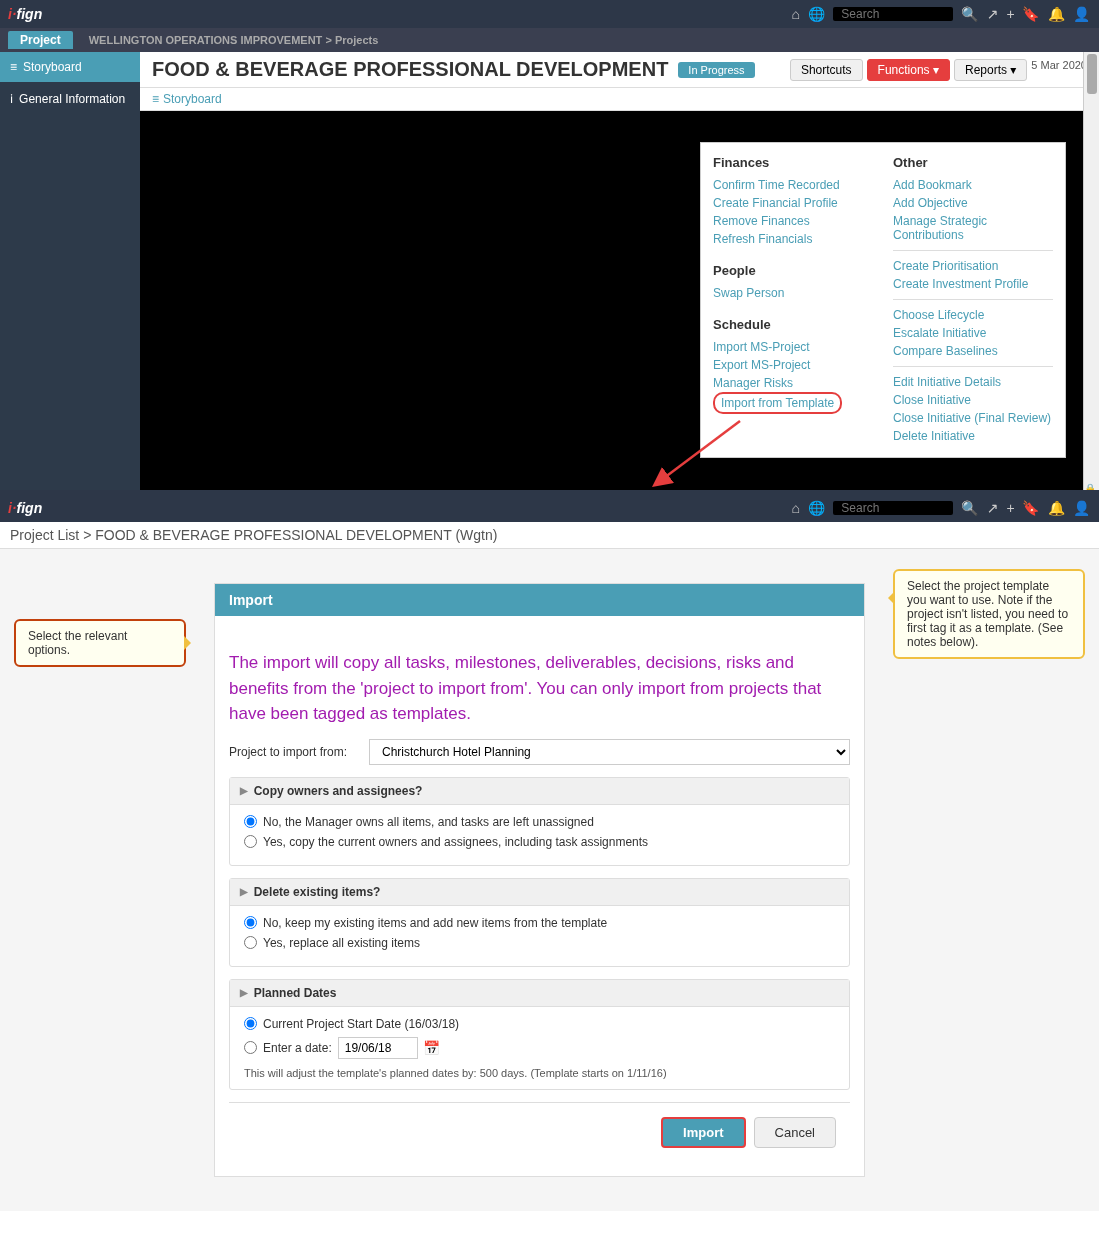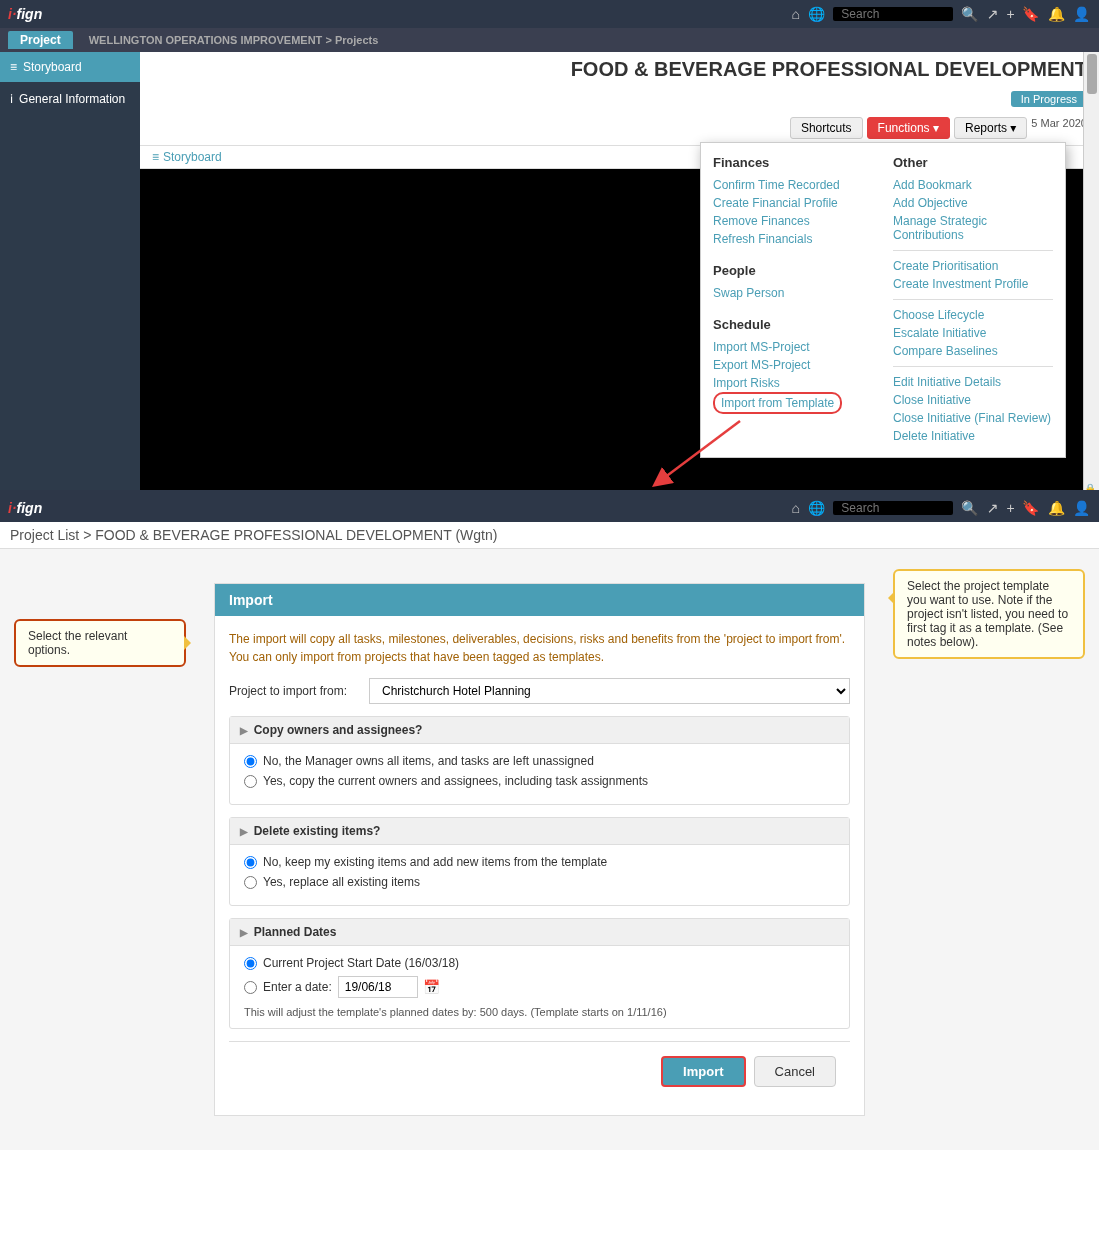--- a/index.html
+++ b/index.html
@@ -98,24 +98,23 @@
       flex: 1;
       background: #000;
       position: relative;
     }
 
     
     .project-header {
       background: #fff;
       padding: 6px 12px;
       display: flex;
-      align-items: flex-end;
+      align-items: center;
       gap: 10px;
       border-bottom: 1px solid #ddd;
-      flex-direction: column;
     }
     .project-title {
       font-size: 20px;
       font-weight: bold;
       color: #333;
     }
     .status-badge {
       background: #4a9eb5;
       color: #fff;
       padding: 2px 10px;
@@ -272,24 +271,25 @@
       background: #4a9eb5;
       color: #fff;
       padding: 8px 14px;
       font-size: 14px;
       font-weight: bold;
     }
     .import-body {
       padding: 14px;
     }
     .import-description {
-      font-size: 12px;
-      color: #a16207;
+      font-size: 17px;
+      color: #a21caf;
       margin-bottom: 12px;
       line-height: 1.5;
+      margin-top: 20px;
     }
     .form-row {
       display: flex;
       align-items: center;
       gap: 10px;
       margin-bottom: 12px;
     }
     .form-label {
       font-size: 12px;
       color: #333;
@@ -525,21 +525,21 @@
             <a class="dropdown-item">Refresh Financials</a>
 
             <br>
             <div class="dropdown-section-title">People</div>
             <a class="dropdown-item">Swap Person</a>
 
             <br>
             <div class="dropdown-section-title">Schedule</div>
             <a class="dropdown-item">Import MS-Project</a>
             <a class="dropdown-item">Export MS-Project</a>
-            <a class="dropdown-item">Import Risks</a>
+            <a class="dropdown-item">Manager Risks</a>
             <a class="dropdown-item highlighted">Import from Template</a>
           </div>
 
           <div class="dropdown-col">
             <div class="dropdown-section-title">Other</div>
             <a class="dropdown-item">Add Bookmark</a>
             <a class="dropdown-item">Add Objective</a>
             <a class="dropdown-item">Manage Strategic Contributions</a>
             <hr class="dropdown-divider">
             <a class="dropdown-item">Create Prioritisation</a>

